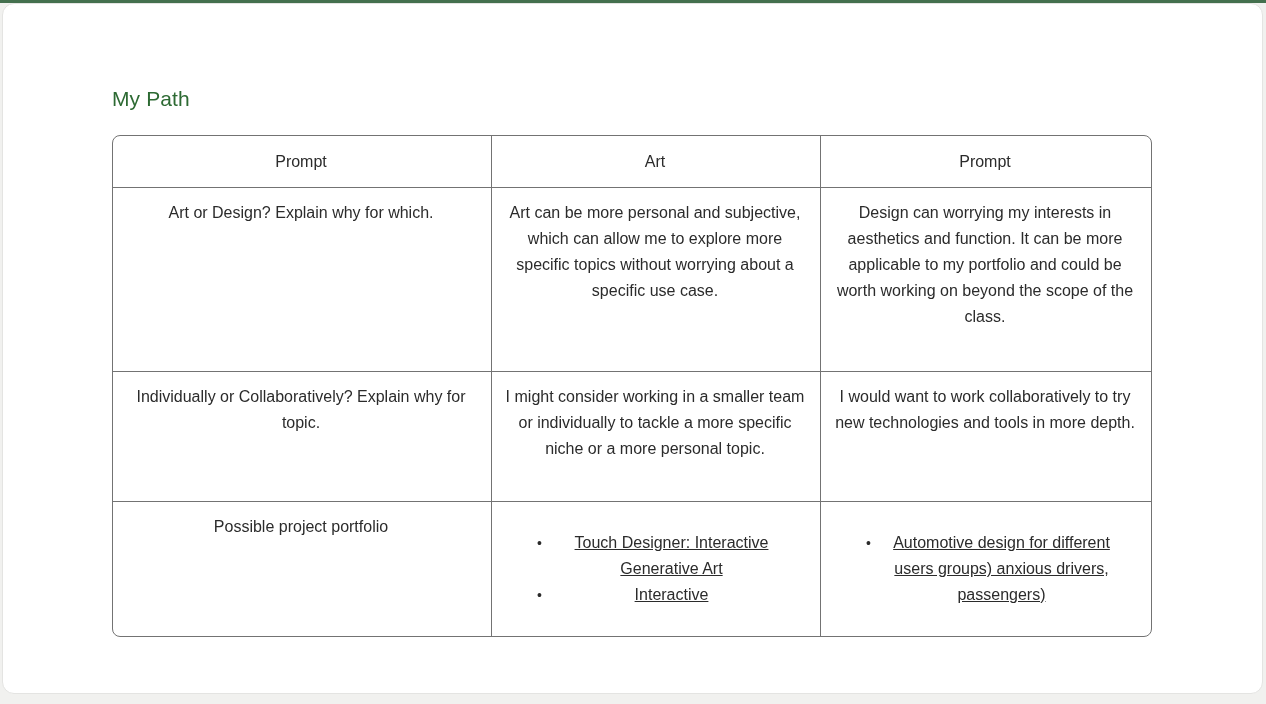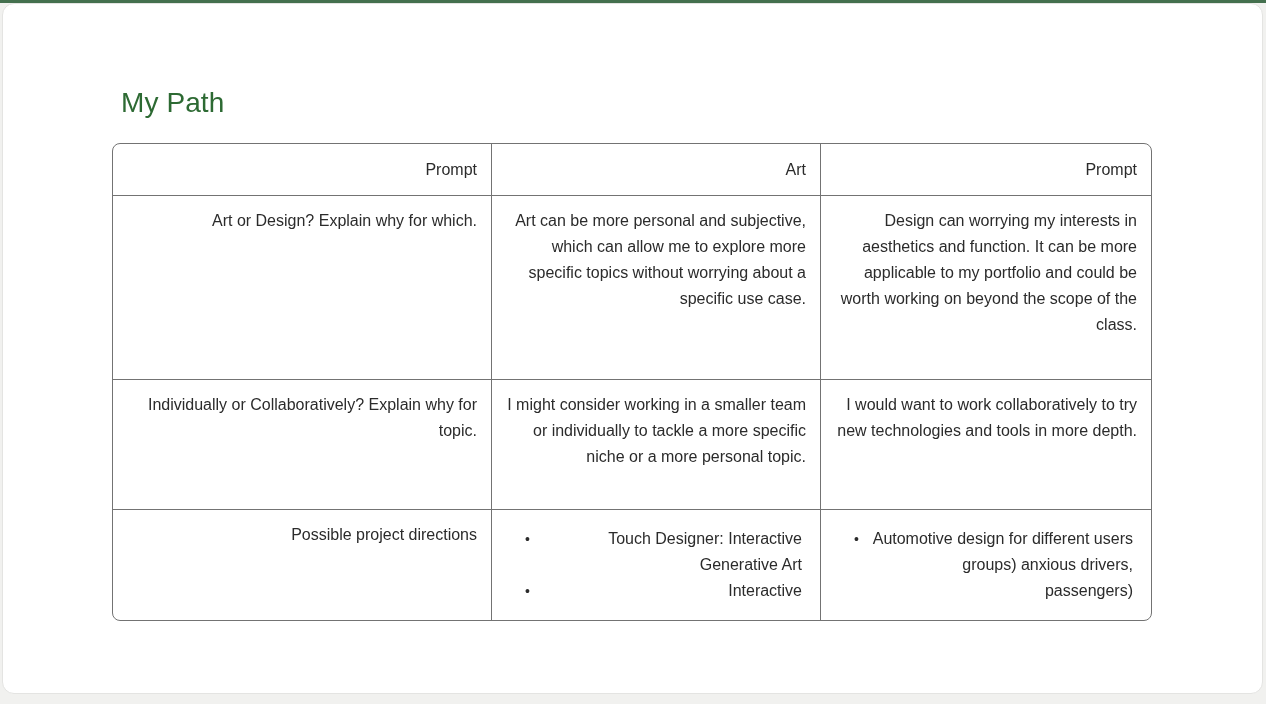--- a/index.html
+++ b/index.html
@@ -17,57 +17,56 @@
   }
   .card {
     margin: 0 3px 8px 2px;
     height: 691px;
     background: #ffffff;
     border: 1px solid #e4e4e2;
     border-radius: 12px;
     padding: 83px 0 0 109px;
   }
   .heading {
-    font-size: 28px;
+    font-size: 21px;
     font-weight: 500;
     color: #2d6a33;
     letter-spacing: 0.1px;
     margin-bottom: 24px;
-    margin-left: 9px;
   }
   table.path-table {
     border-collapse: separate;
     border-spacing: 0;
     width: 1038px;
     table-layout: fixed;
     border: 1px solid #737373;
     border-radius: 8px;
     font-size: 16px;
     line-height: 26px;
     color: #2b2b2b;
   }
   col.c1 { width: 379px; }
   col.c2 { width: 329px; }
   col.c3 { width: 330px; }
   .path-table th, .path-table td {
     border-right: 1px solid #737373;
     border-bottom: 1px solid #737373;
     vertical-align: top;
-    text-align: right;
+    text-align: center;
     padding: 12px 14px 12px 12px;
     font-weight: 400;
   }
   .path-table th:last-child, .path-table td:last-child { border-right: none; }
   .path-table tr:last-child td { border-bottom: none; }
   tr.hdr   { height: 52px; }
   tr.row-1 { height: 184px; }
   tr.row-2 { height: 130px; }
   tr.row-3 { height: 105px; }
   .path-table th { height: 52px; vertical-align: middle; padding-top: 0; padding-bottom: 0; }
-  ul.cell-list { list-style: none; margin: 4px; padding: 0 0 0 17px; }
+  ul.cell-list { list-style: none; margin: 16px; padding: 0 0 0 17px; text-decoration: underline; }
   ul.cell-list li { position: relative; padding-left: 16px; }
   ul.cell-list li::before {
     content: "\2022";
     position: absolute;
     left: 0;
     top: 0;
     font-size: 14px;
   }
 </style>
 </head>
@@ -97,21 +96,21 @@
         <td>Art or Design? Explain why for which.</td>
         <td>Art can be more personal and subjective, which can allow me to explore more specific topics without worrying about a specific use case.</td>
         <td>Design can worrying my interests in aesthetics and function. It can be more applicable to my portfolio and could be worth working on beyond the scope of the class.</td>
       </tr>
       <tr class="row-2">
         <td>Individually or Collaboratively? Explain why for topic.</td>
         <td>I might consider working in a smaller team or individually to tackle a more specific niche or a more personal topic.</td>
         <td>I would want to work collaboratively to try new technologies and tools in more depth.</td>
       </tr>
       <tr class="row-3">
-        <td>Possible project directions</td>
+        <td>Possible project portfolio</td>
         <td>
           <ul class="cell-list">
             <li>Touch Designer: Interactive Generative Art</li>
             <li>Interactive</li>
           </ul>
         </td>
         <td>
           <ul class="cell-list">
             <li>Automotive design for different users groups) anxious drivers, passengers)</li>
           </ul>

